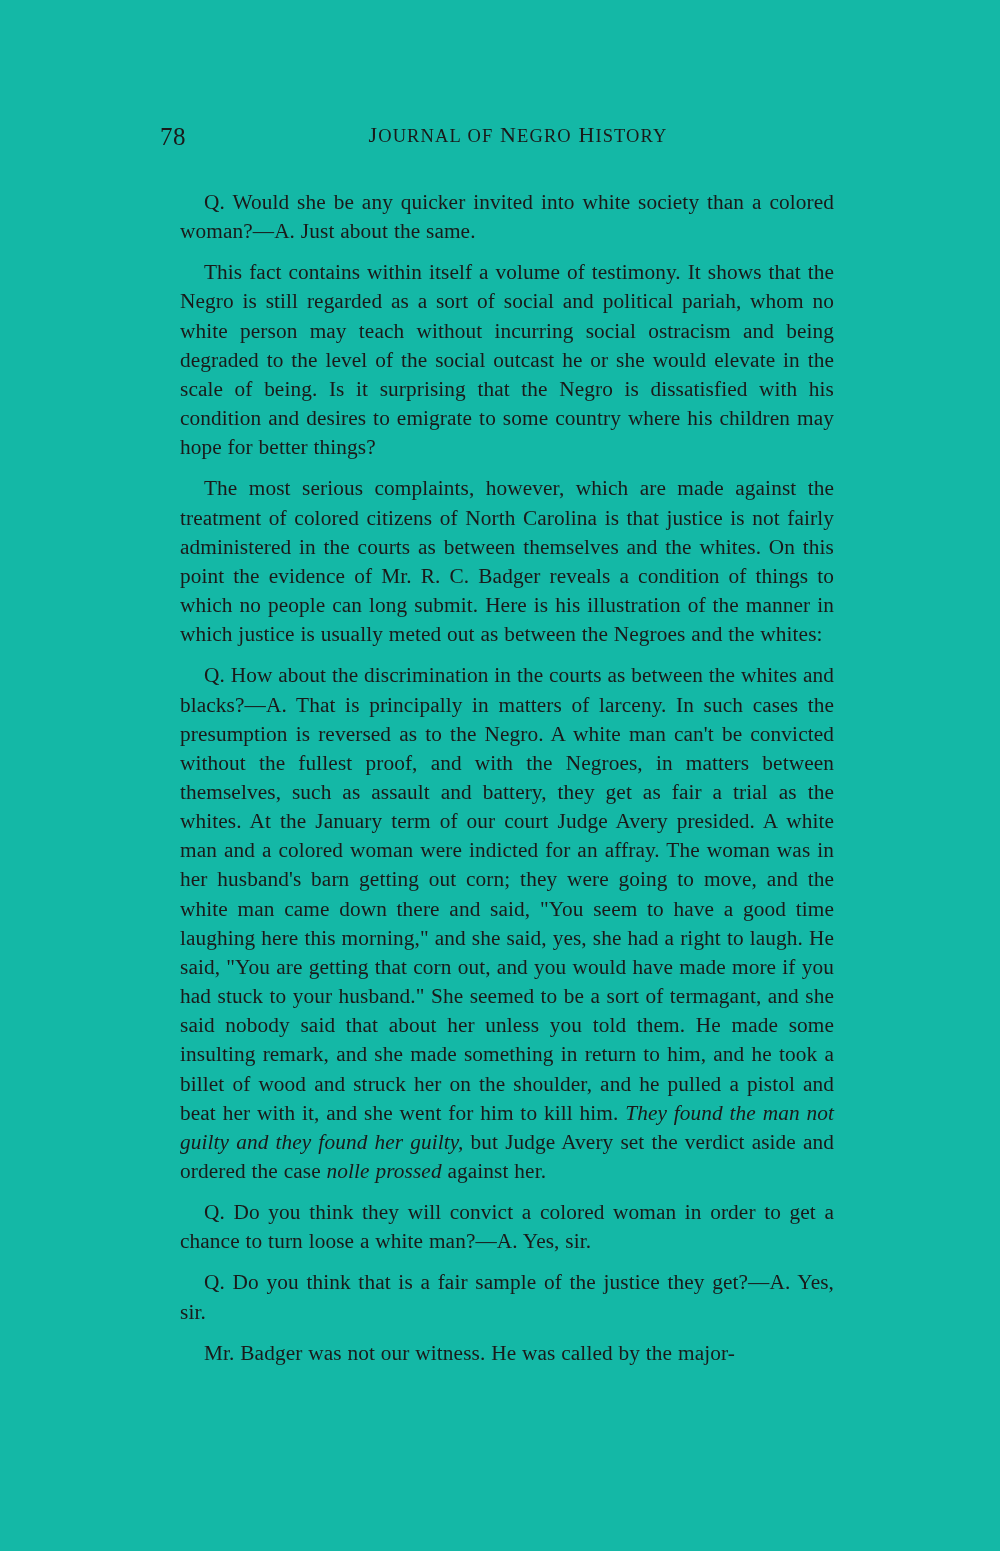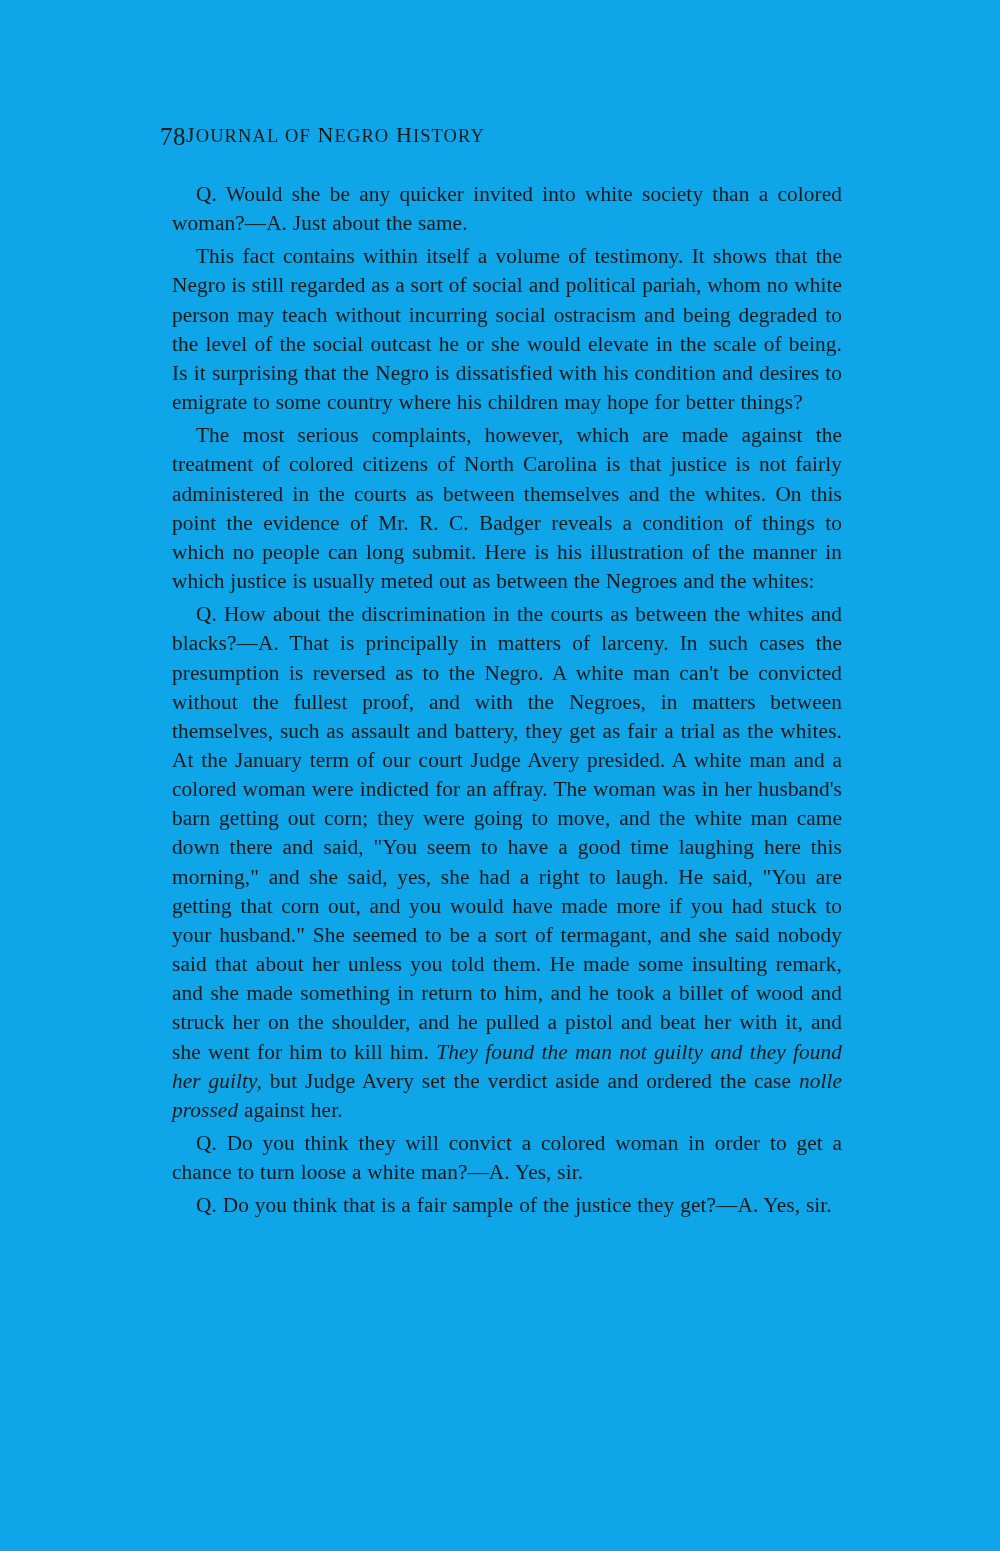--- a/index.html
+++ b/index.html
@@ -14,21 +14,21 @@
     color: #1a1a1a;
     position: relative;
     overflow: hidden;
   }
   .page {
     position: absolute;
     left: 0;
     top: 0;
     width: 1000px;
     height: 1551px;
-    background: #0ea5e9;
+    background: #14b8a6;
   }
   .header {
     position: absolute;
     left: 160px;
     top: 120px;
     width: 690px;
     height: 34px;
   }
   .folio {
     position: absolute;
@@ -36,41 +36,41 @@
     top: 2px;
     font-size: 25px;
     line-height: 30px;
     letter-spacing: 0.5px;
   }
   .running-head {
     position: absolute;
     left: 0;
     top: 0;
     width: 690px;
-    text-align: left;
+    text-align: center;
     font-size: 22px;
     line-height: 30px;
     letter-spacing: 1.1px;
     padding-left: 26px;
     box-sizing: border-box;
   }
   .running-head .caps {
     font-size: 22px;
   }
   .running-head .smallcaps {
     font-size: 18.5px;
   }
   .body-col {
     position: absolute;
     left: 168px;
     top: 176px;
     width: 678px;
   }
   p.para {
-    margin: 4px;
+    margin: 12px;
     font-size: 21.3px;
     line-height: 29.15px;
     text-align: justify;
     text-justify: inter-word;
     letter-spacing: 0.1px;
     word-spacing: 0.4px;
     text-indent: 24px;
     hyphens: none;
   }
   p.para i {
@@ -96,15 +96,16 @@
     <p class="para">This fact contains within itself a volume of testimony. It shows that the Negro is still regarded as a sort of social and political pariah, whom no white person may teach without incurring social ostracism and being degraded to the level of the social outcast he or she would elevate in the scale of being. Is it surprising that the Negro is dissatisfied with his condition and desires to emigrate to some country where his children may hope for better things?</p>
 
     <p class="para">The most serious complaints, however, which are made against the treatment of colored citizens of North Carolina is that justice is not fairly administered in the courts as between themselves and the whites. On this point the evidence of Mr. R. C. Badger reveals a condition of things to which no people can long submit. Here is his illustration of the manner in which justice is usually meted out as between the Negroes and the whites:</p>
 
     <p class="para"><span>Q. How about the discrimination in the courts as between the whites and blacks?—A. That is principally in matters of larceny. In such cases the presumption is reversed as to the Negro. A white man can't be convicted without the fullest proof, and with the Negroes, in matters between themselves, such as assault and battery, they get as fair a trial as the whites. At the January term of our court Judge Avery presided. A white man and a colored woman were indicted for an affray. The woman was in her husband's barn getting out corn; they were going to move, and the white man came down there and said, "You seem to have a good time laughing here this morning," and she said, yes, she had a right to laugh. He said, "You are getting that corn out, and you would have made more if you had stuck to your husband." She seemed to be a sort of termagant, and she said nobody said that about her unless you told them. He made some insulting remark, and she made something in return to him, and he took a billet of wood and struck her on the shoulder, and he pulled a pistol and beat her with it, and she went for him to kill him. </span><i>They found the man not guilty and they found her guilty,</i><span> but Judge Avery set the verdict aside and ordered the case </span><i>nolle prossed</i><span> against her.</span></p>
 
     <p class="para">Q. Do you think they will convict a colored woman in order to get a chance to turn loose a white man?—A. Yes, sir.</p>
 
     <p class="para">Q. Do you think that is a fair sample of the justice they get?—A. Yes, sir.</p>
 
+    <p class="para last-line-left">Mr. Badger was not our witness. He was called by the major-</p>
 
   </div>
 </div>
 
 </body></html>

